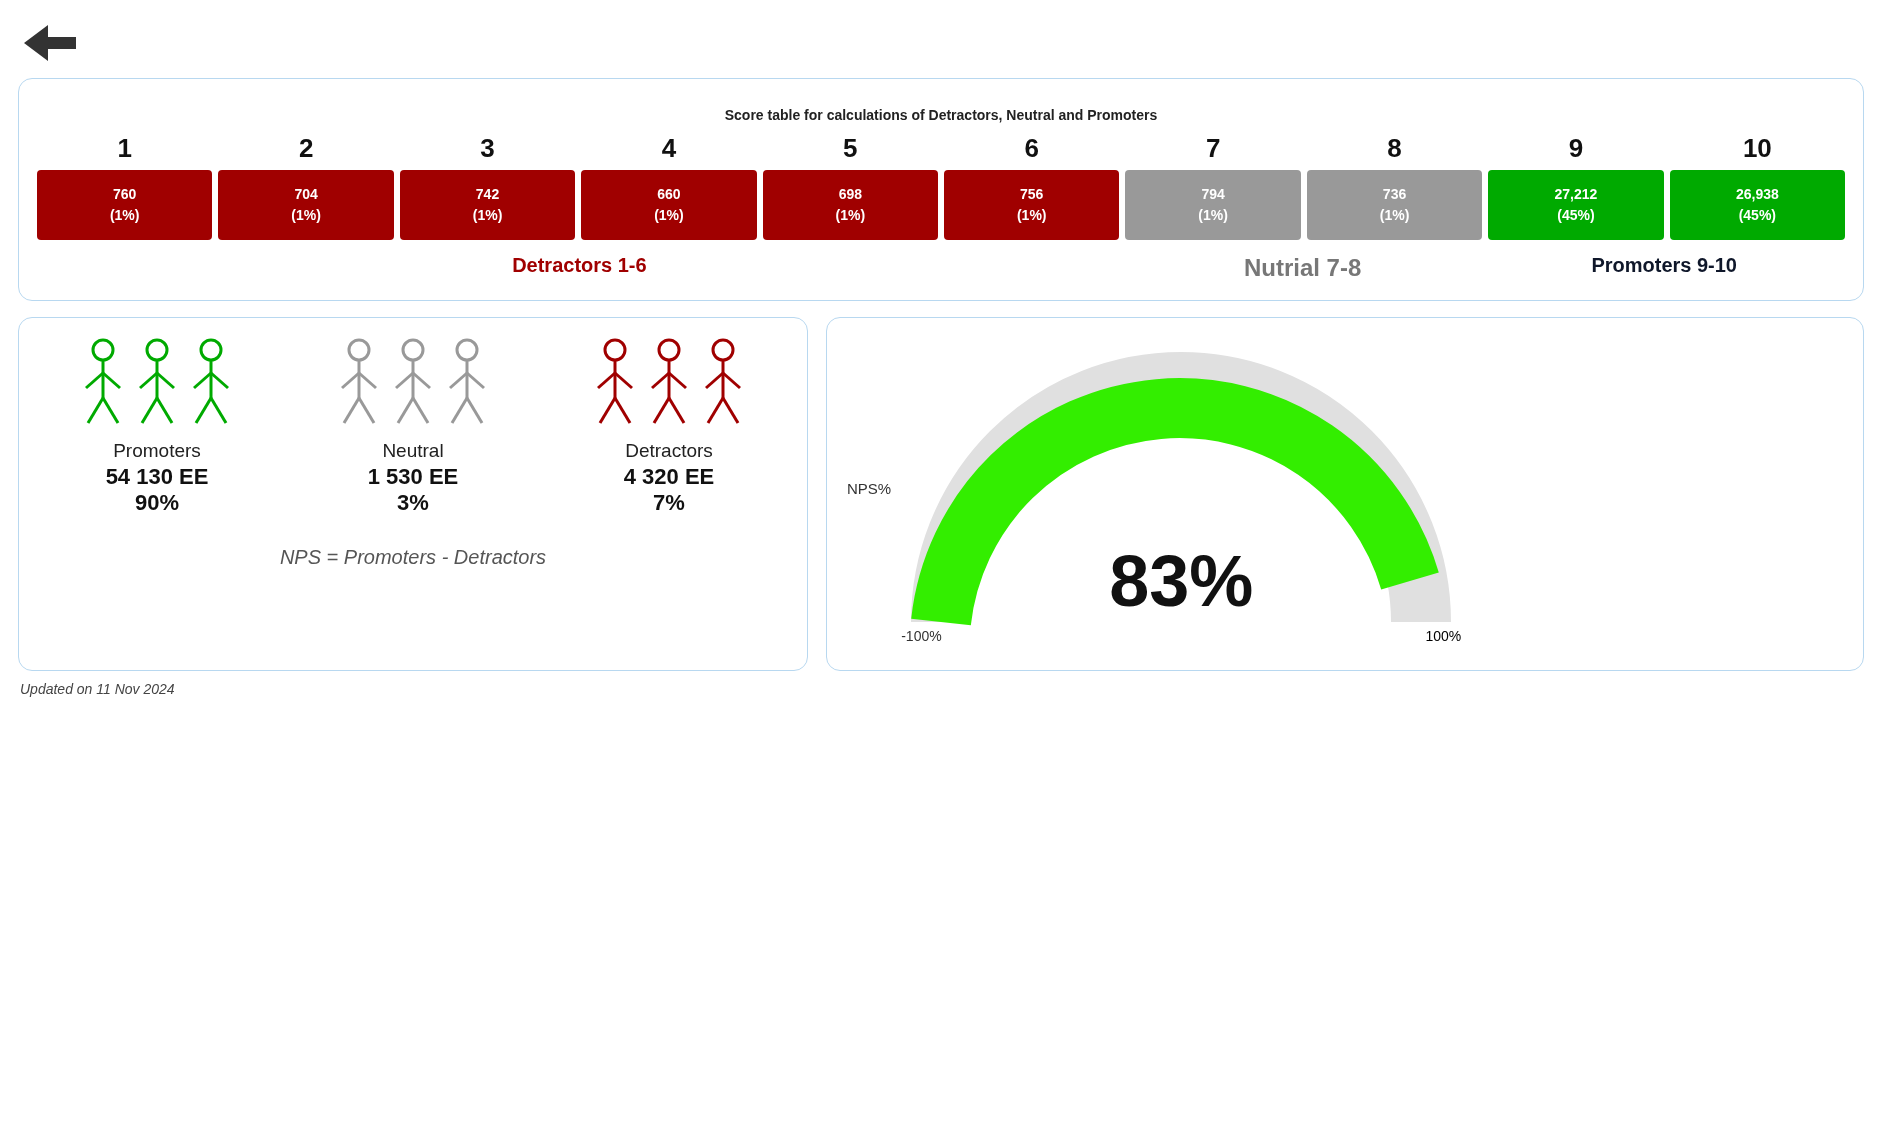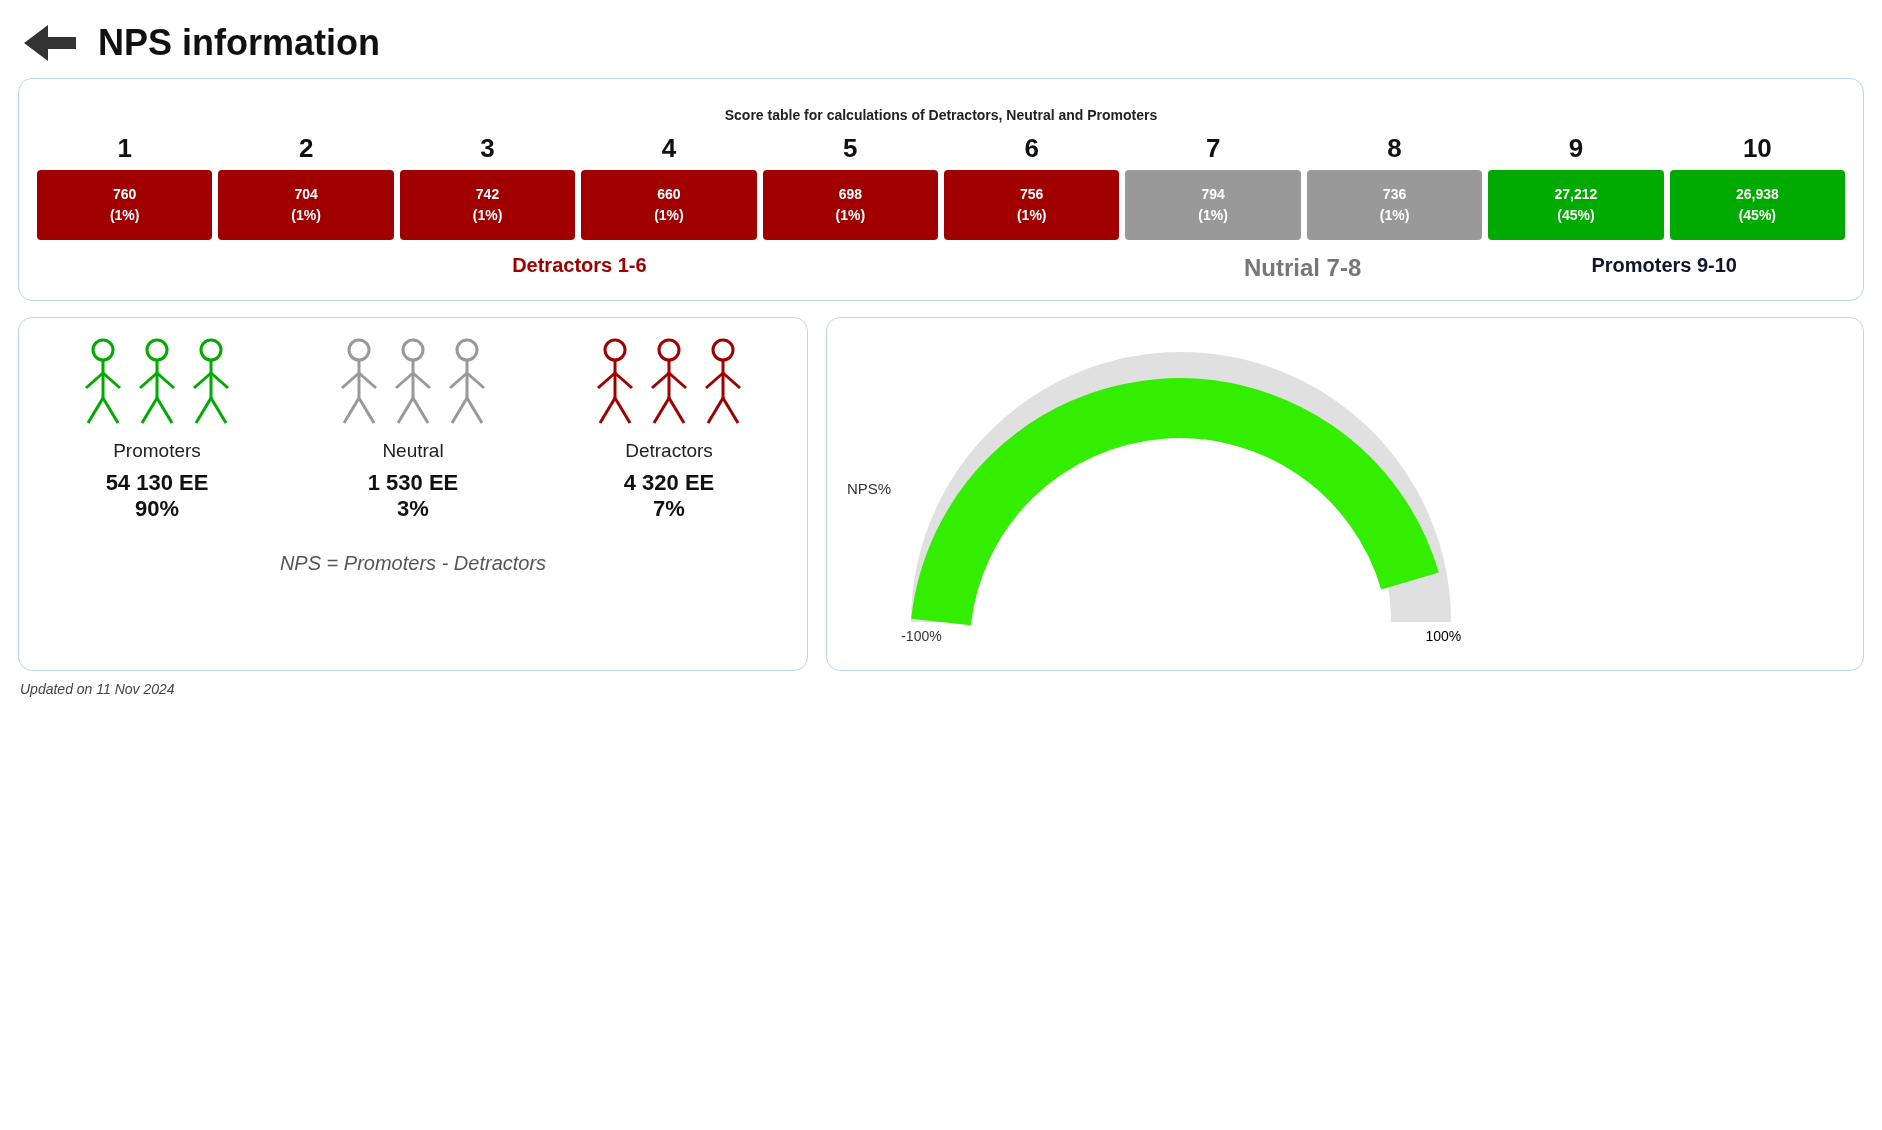--- a/index.html
+++ b/index.html
@@ -139,21 +139,21 @@
       gap: 4px;
       margin-bottom: 12px;
     }
     .person-icon {
       width: 50px;
       height: 90px;
     }
     .person-label {
       font-size: 19px;
       color: #222;
-      margin-bottom: 8px;
+      margin-bottom: 2px;
     }
     .person-value {
       font-size: 22px;
       font-weight: bold;
       color: #111;
     }
     .person-pct {
       font-size: 22px;
       font-weight: bold;
       color: #111;
@@ -221,21 +221,20 @@
   </style>
 </head>
 <body>
 
 <div class="header">
   <div class="header-icon">
     <svg width="60" height="48" viewBox="0 0 60 48">
       <polygon points="28,6 4,24 28,42 28,30 56,30 56,18 28,18" fill="#333"></polygon>
     </svg>
   </div>
-  <div class="header-title">NPS information</div>
 </div>
 
 <div class="score-card">
   <div class="score-card-title">Score table for calculations of Detractors, Neutral and Promoters</div>
   <div class="score-columns" id="score-columns-container">
 
   <div class="score-col">
       <div class="score-col-number">1</div>
       <div class="score-box red">760<br>(1%)</div>
     </div>
@@ -391,20 +390,21 @@
 
   <div class="gauge-card">
     <div class="gauge-title">NPS%</div>
     <div class="gauge-container">
       <svg width="580" height="310" viewBox="0 0 580 310">
 
         <path d="M 50 290 A 240 240 0 0 1 530 290" fill="none" stroke="#e0e0e0" stroke-width="60"></path>
 
         <path d="M 50 290 A 240 240 0 0 1 519 249" fill="none" stroke="#33ee00" stroke-width="60"></path>
       </svg>
+      <div class="gauge-value">83%</div>
       <div class="gauge-label-left">-100%</div>
       <div class="gauge-label-right">100%</div>
     </div>
   </div>
 
 </div>
 
 <div class="footer">
   <span>Updated on 11 Nov 2024</span>
 </div>

